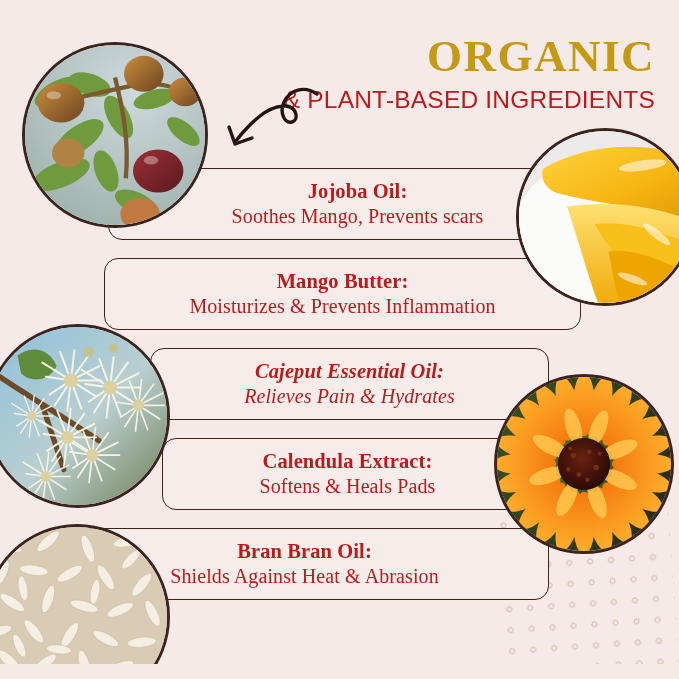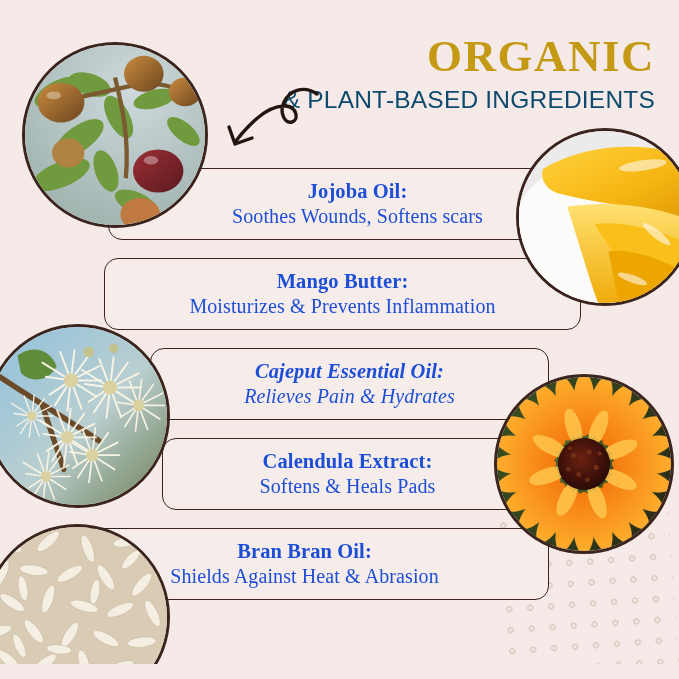--- a/index.html
+++ b/index.html
@@ -51,21 +51,21 @@
     font-weight: bold;
     font-size: 45px;
     letter-spacing: 1.5px;
     color: #c49a14;
     display: block;
   }
   .header .subtitle {
     font-family: "Liberation Sans", sans-serif;
     font-size: 24.5px;
     letter-spacing: .2px;
-    color: #0c4a6e;
+    color: #b91c1c;
     display: block;
     margin-top: 9px;
     white-space: nowrap;
   }
 
   
   .curly-arrow {
     position: absolute;
     left: 216px;
     top: 80px;
@@ -78,21 +78,21 @@
     position: absolute;
     box-sizing: border-box;
     height: 72px;
     background: #f6edea;
     border: 1.6px solid #3b241d;
     border-radius: 14px;
     display: flex;
     flex-direction: column;
     align-items: center;
     justify-content: center;
-    color: #1d4ed8;
+    color: #b91c1c;
   }
   .band .title {
     font-family: "Liberation Serif", serif;
     font-weight: bold;
     font-size: 20.5px;
     letter-spacing: .1px;
     line-height: 1.1;
     margin-bottom: 3px;
   }
   .band .desc {
@@ -139,21 +139,21 @@
   <div class="curly-arrow">
     <svg viewBox="0 0 112 92" xmlns="http://www.w3.org/2000/svg">
       <path d="M101,14 C88,5 74,10 68,22 C63,33 69,44 76,42 C83,40 81,27 70,26
                C56,25 42,36 31,48 C27,52 23,57 20,61" fill="none" stroke="#231510" stroke-width="3.4" stroke-linecap="round"></path>
       <path d="M13,47 L19,64 L36,58" fill="none" stroke="#231510" stroke-width="3.4" stroke-linecap="round" stroke-linejoin="round"></path>
     </svg>
   </div>
 
   <div class="band band-1">
     <div class="title">Jojoba Oil:</div>
-    <div class="desc">Soothes Wounds, Softens scars</div>
+    <div class="desc">Soothes Mango, Prevents scars</div>
   </div>
 
   <div class="band band-2">
     <div class="title">Mango Butter:</div>
     <div class="desc">Moisturizes &amp; Prevents Inflammation</div>
   </div>
 
   <div class="band band-3">
     <div class="title">Cajeput Essential Oil:</div>
     <div class="desc">Relieves Pain &amp; Hydrates</div>

